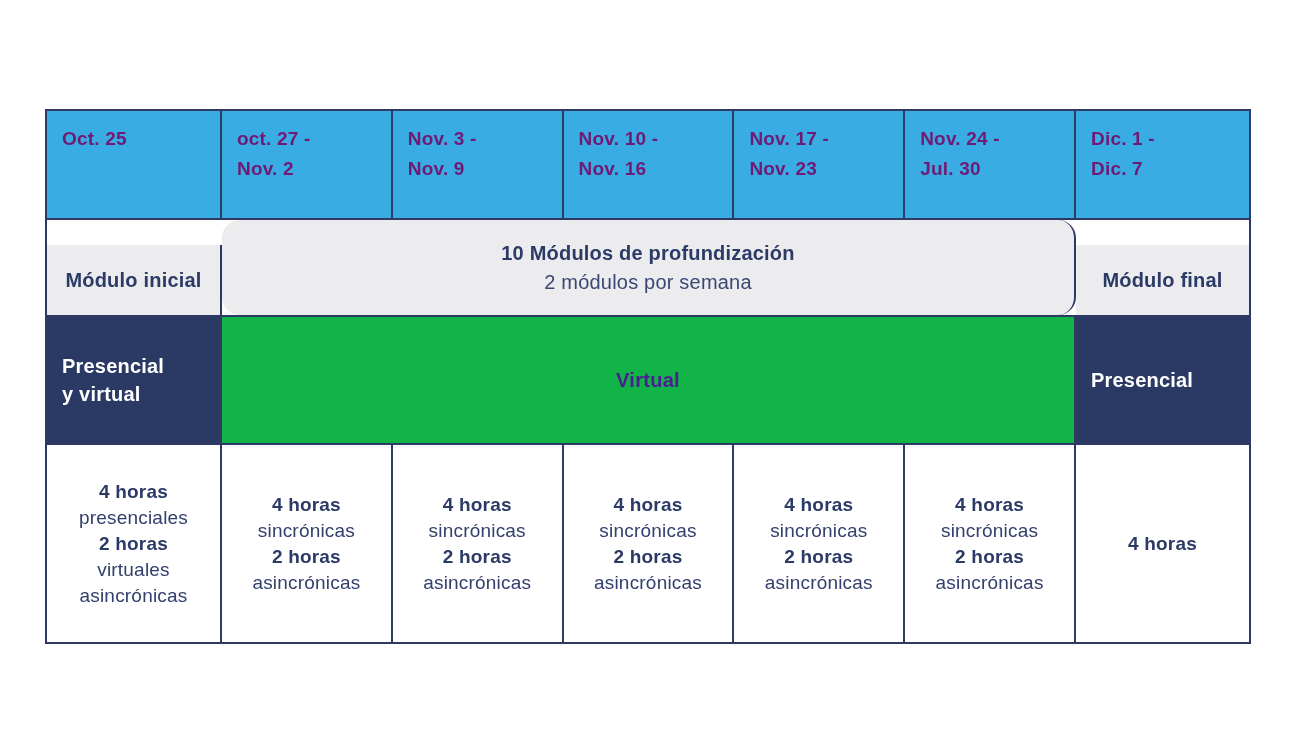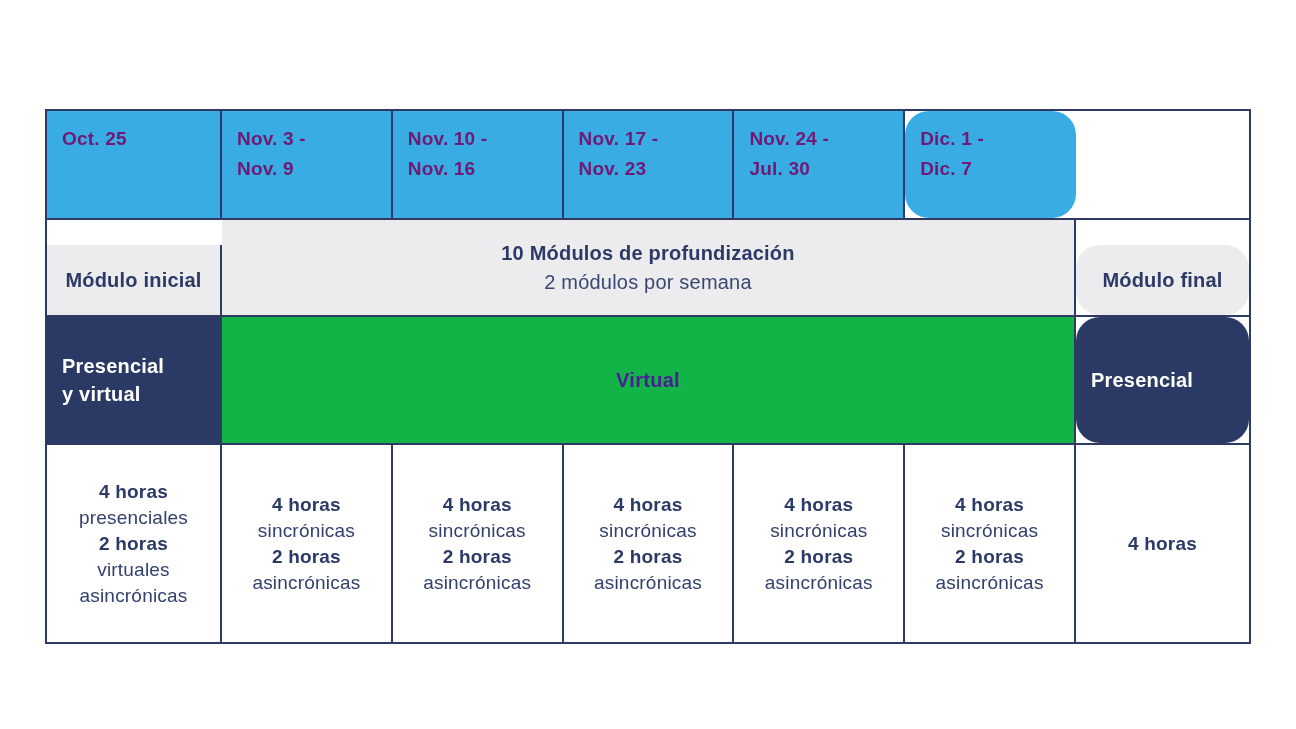--- a/index.html
+++ b/index.html
@@ -15,42 +15,42 @@
   body{font-family:"Liberation Sans", sans-serif;color:var(--text-navy);}
   .canvas{position:relative;width:1296px;height:729px;background:#ffffff;}
   .schedule{
     position:absolute;left:45px;top:109px;width:1206px;
     border:2px solid var(--line);
     background:#ffffff;
   }
   .row{display:grid;grid-template-columns:175px repeat(5,1fr) 173px;border-bottom:2px solid var(--line);}
   .row:last-child{border-bottom:none;}
   .cell{border-right:2px solid var(--line);}
-  .row .cell:last-child{border-right:none;border-radius:24px;}
+  .row .cell:last-child{border-right:none;}
   .span5{grid-column:2 / 7;}
 
   
   .header-row{height:109px;}
   .header-cell{
     background:var(--blue);color:#701a75;
     padding:13px 15px 0 15px;
     font-size:19px;font-weight:600;line-height:30px;
     letter-spacing:0.2px;white-space:pre-line;
   }
 
   
   .modules-row{height:97px;}
   .modules-row .cell{background:var(--grey);}
   .module-side{
     display:flex;align-items:center;justify-content:center;
     font-size:20px;font-weight:700;letter-spacing:0.2px;margin-top:25px;
   }
   .modules-mid{
     display:flex;flex-direction:column;align-items:center;justify-content:center;
-    text-align:center;font-size:20px;line-height:29px;letter-spacing:0.2px;
+    text-align:center;font-size:20px;line-height:29px;letter-spacing:0.2px;border-radius:18px;
   }
   .modules-mid .title{font-weight:700;}
   .modules-mid .subtitle{font-weight:400;color:#3A4773;}
 
   
   .modality-row{height:128px;}
   .modality-left{
     background:var(--navy);color:#ffffff;
     display:flex;align-items:center;
     padding-left:15px;font-size:20px;font-weight:700;line-height:28px;
@@ -78,20 +78,22 @@
   .hours-cell .line.bold{font-weight:700;color:var(--text-navy);}
 </style>
 </head>
 <body>
 
 <div class="canvas">
   <div class="schedule">
 
     <div class="row header-row">
         <div class="cell header-cell">Oct. 25</div>
+        <div class="cell header-cell">oct. 27 -
+Nov. 2</div>
         <div class="cell header-cell">Nov. 3 -
 Nov. 9</div>
         <div class="cell header-cell">Nov. 10 -
 Nov. 16</div>
         <div class="cell header-cell">Nov. 17 -
 Nov. 23</div>
         <div class="cell header-cell">Nov. 24 -
 Jul. 30</div>
         <div class="cell header-cell">Dic. 1 -
 Dic. 7</div>

